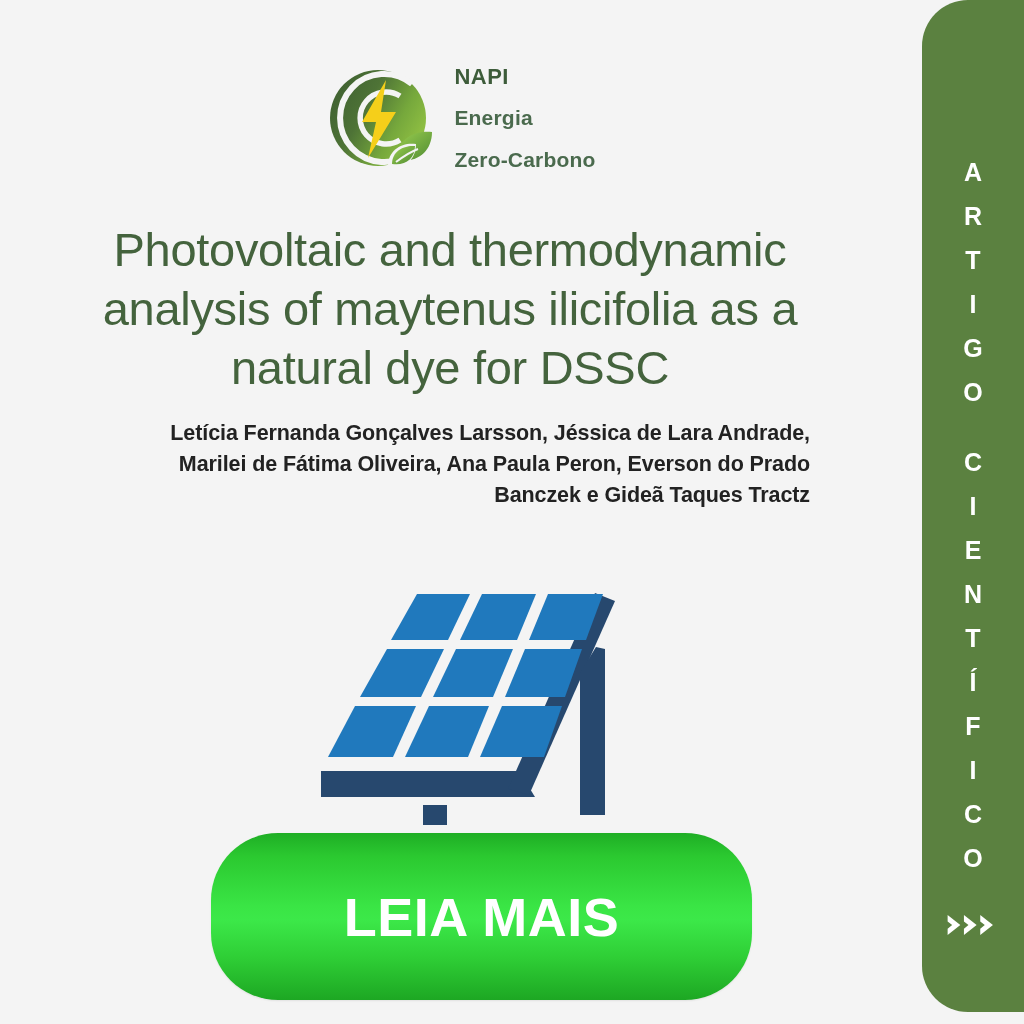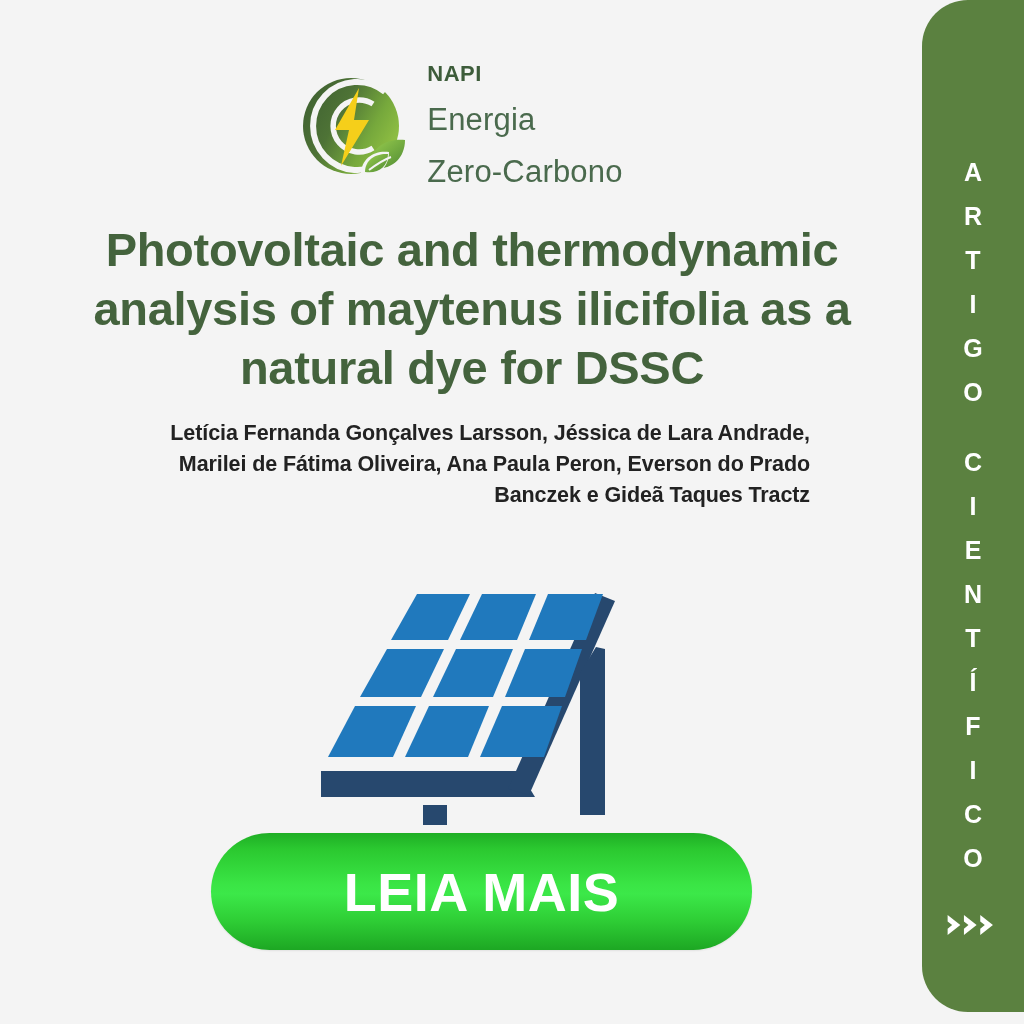--- a/index.html
+++ b/index.html
@@ -90,37 +90,37 @@
     margin-left: 12px;
     line-height: 1.06;
   }
   #logo-title {
     font-size: 22px;
     font-weight: bold;
     color: #3d5c3a;
     letter-spacing: 0.5px;
   }
   .logo-sub {
-    font-size: 31px;
-    font-weight: 400;
+    font-size: 21px;
+    font-weight: 700;
     color: #4a6a4d;
     letter-spacing: 0.2px;
     margin-top: 19px;
   }
 
   
   #headline {
     position: absolute;
-    left: 52px;
+    left: 30px;
     top: 220px;
     width: 840px;
     text-align: center;
     color: #44633d;
     font-size: 47px;
-    font-weight: bold;
+    font-weight: normal;
     line-height: 59px;
     font-stretch: condensed;
     letter-spacing: -0.3px;
   }
 
   
   #authors {
     position: absolute;
     left: 150px;
     top: 418px;
@@ -141,21 +141,21 @@
     width: 370px;
     height: 250px;
   }
 
   
   #cta-button {
     position: absolute;
     left: 211px;
     top: 833px;
     width: 541px;
-    height: 117px;
+    height: 167px;
     border-radius: 67px;
     background: linear-gradient(to bottom,
         #1fae25 0%,
         #2bc930 14%,
         #3ae545 44%,
         #3ce849 52%,
         #2fcf36 74%,
         #1da723 100%);
     display: flex;
     align-items: center;

